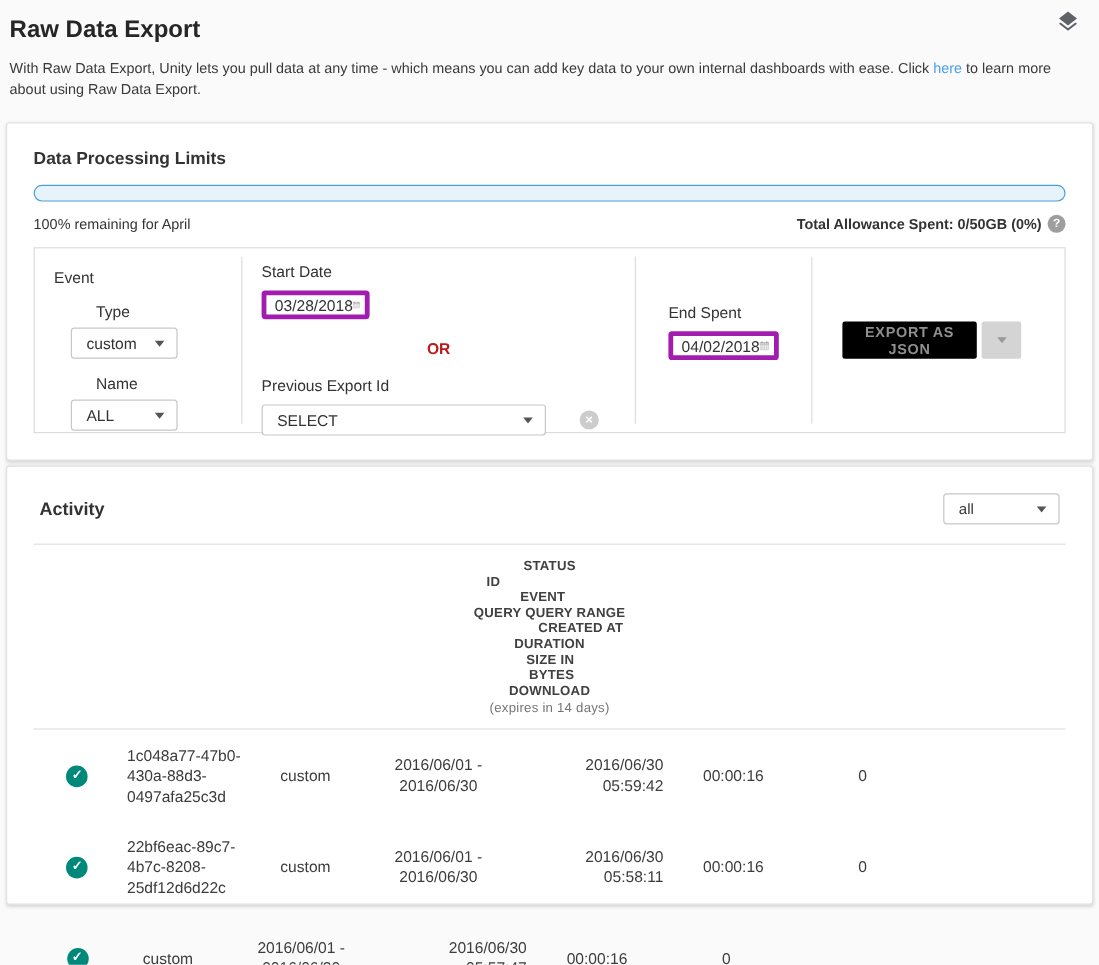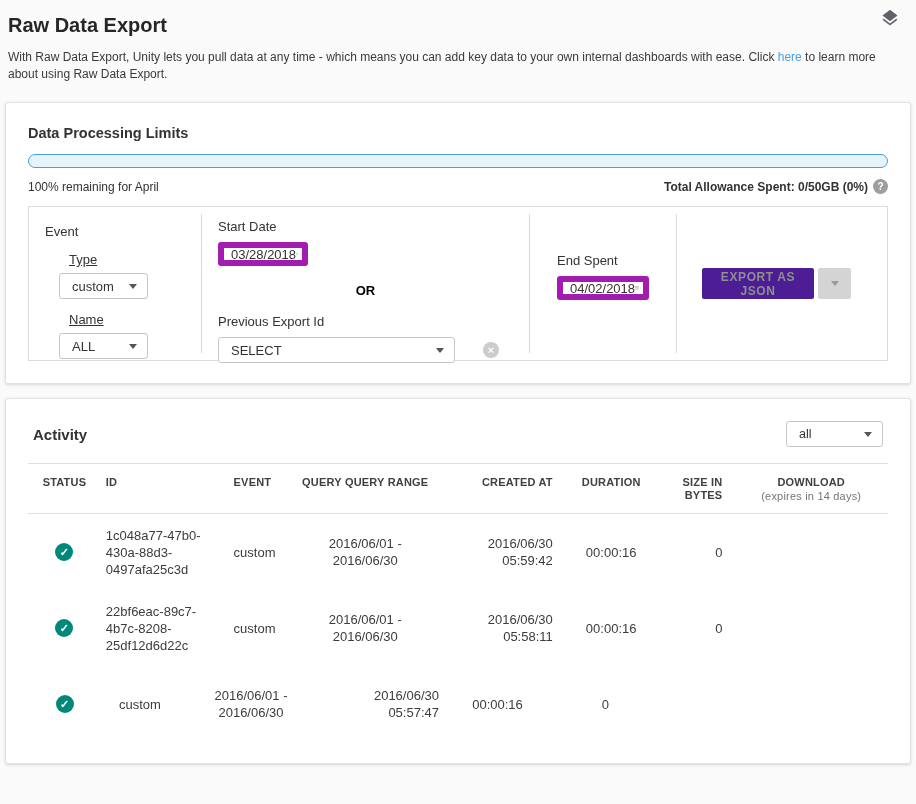--- a/index.html
+++ b/index.html
@@ -17,21 +17,21 @@
   .intro a { color: #4a9fe8; text-decoration: none; cursor: pointer; }
 
   .card {
     background: #fff;
     border: 1px solid #e2e2e2;
     border-radius: 3px;
     box-shadow: 0 1px 3px rgba(0,0,0,.14);
     margin: 0 5px;
   }
   .card-1 { margin-top: 19px; padding: 22px; }
-  .card-2 { margin-top: 14px; padding: 22px 22px 0 22px; height: 366px; }
+  .card-2 { margin-top: 4px; padding: 22px 22px 0 22px; height: 366px; }
 
   .section-heading { font-size: 14.5px; font-weight: bold; color: #333; }
 
   .progress-track {
     margin-top: 13px;
     height: 14px;
     border: 1.5px solid #4e9ed8;
     border-radius: 7px;
     background: #e7f3fb;
     overflow: hidden;
@@ -48,70 +48,70 @@
     display: inline-flex; align-items: center; justify-content: center;
     cursor: pointer;
   }
 
   .export-heading { margin-top: 24px; }
   .export-box { margin-top: 12px; border: 1px solid #dcdcdc; display: flex; height: 155px; }
   .vdiv { width: 1px; background: #dcdcdc; margin: 7px 0; }
 
   .sec-event { width: 172px; padding: 17px 0 0 16px; }
   .label { font-size: 13px; color: #333; }
-  .indent-label { margin: 13px 0 6px 24px; text-decoration: underline; }
+  .indent-label { margin: 13px 0 6px 35px; }
   .fake-select {
     height: 26px; border: 1px solid #c7c7c7; border-radius: 3px; background: #fff;
     display: flex; align-items: center; justify-content: space-between;
     padding: 0 10px 0 12px; font-size: 13px; color: #333; cursor: pointer;
   }
   .fake-select.small { width: 89px; margin-left: 14px; }
   .caret { width: 0; height: 0; border-left: 4.5px solid transparent; border-right: 4.5px solid transparent; border-top: 5px solid #555; }
 
   .sec-dates { width: 327px; padding: 12px 16px 0 16px; }
   .date-input {
     margin-top: 8px; width: 90px; height: 24px;
-    border: 6px solid #a21caf; border-radius: 3px; background: #fff;
+    border: 4px solid #a21caf; border-radius: 3px; background: #fff;
     display: flex; align-items: center; justify-content: space-between;
     padding: 0 4px 0 7px; font-size: 13px; color: #333; cursor: text;
   }
-  .or-label { text-align: center; font-size: 13px; font-weight: bold; color: #000000; margin: 17px 0 16px 0; }
+  .or-label { text-align: center; font-size: 13px; font-weight: bold; color: #b91c1c; margin: 17px 0 16px 0; }
   .prev-row { display: flex; align-items: center; gap: 28px; margin-top: 8px; }
   .fake-select.wide { width: 237px; }
   .clear-badge {
     width: 16px; height: 16px; border-radius: 50%;
     background: #cccccc; color: #fff;
     font-size: 11px; font-weight: bold; line-height: 1;
     display: inline-flex; align-items: center; justify-content: center;
     cursor: pointer;
   }
 
   .sec-end { width: 146px; padding: 46px 0 0 27px; }
   .sec-end .date-input { width: 92px; }
 
   .sec-action { flex: 1; display: flex; align-items: center; padding-left: 25px; }
   .btn-split { display: flex; gap: 4px; }
   .btn-export {
-    height: 31px; width: 112px; background: #4c1d95; border: none; border-radius: 2px;
+    height: 31px; width: 112px; background: #000000; border: none; border-radius: 2px;
     color: #8f8f8f; font-family: "Liberation Sans", sans-serif;
     font-size: 12px; font-weight: bold; letter-spacing: .6px; cursor: default;
   }
   .btn-arrow {
     height: 31px; width: 33px; background: #d4d4d4; border: none; border-radius: 2px;
     display: flex; align-items: center; justify-content: center; cursor: default;
   }
   .btn-arrow .caret { border-top-color: #9a9a9a; }
 
   .activity-head { display: flex; justify-content: space-between; align-items: center; padding: 0 5px 0 5px; }
   .activity-title { font-size: 15px; font-weight: bold; color: #333; }
   .fake-select.filter { width: 97px; font-size: 12.5px; }
 
   .tbl { margin-top: 16px; }
   .tbl-divider { border-top: 1px solid #e0e0e0; }
-  .tbl-header { display: flex; align-items: flex-start; padding: 12px 0 10px 0; }
+  .tbl-header { display: flex; align-items: center; padding: 12px 0 10px 0; flex-direction: column; }
   .th { font-size: 11px; font-weight: bold; color: #404040; letter-spacing: .2px; line-height: 13px; }
   .th-note { display: block; font-weight: normal; color: #757575; font-size: 11px; margin-top: 1px; }
   .tbl-row { display: flex; align-items: center; height: 76px; }
 
   .c-status   { width: 73px;  text-align: center; }
   .c-id       { width: 115px; text-align: left; padding-left: 5px; }
   .c-event    { width: 85px;  text-align: left; padding-left: 18px; }
   .c-qdr      { width: 130px; text-align: center; }
   .c-created  { width: 123px; text-align: right; }
   .c-duration { width: 117px; text-align: center; }

